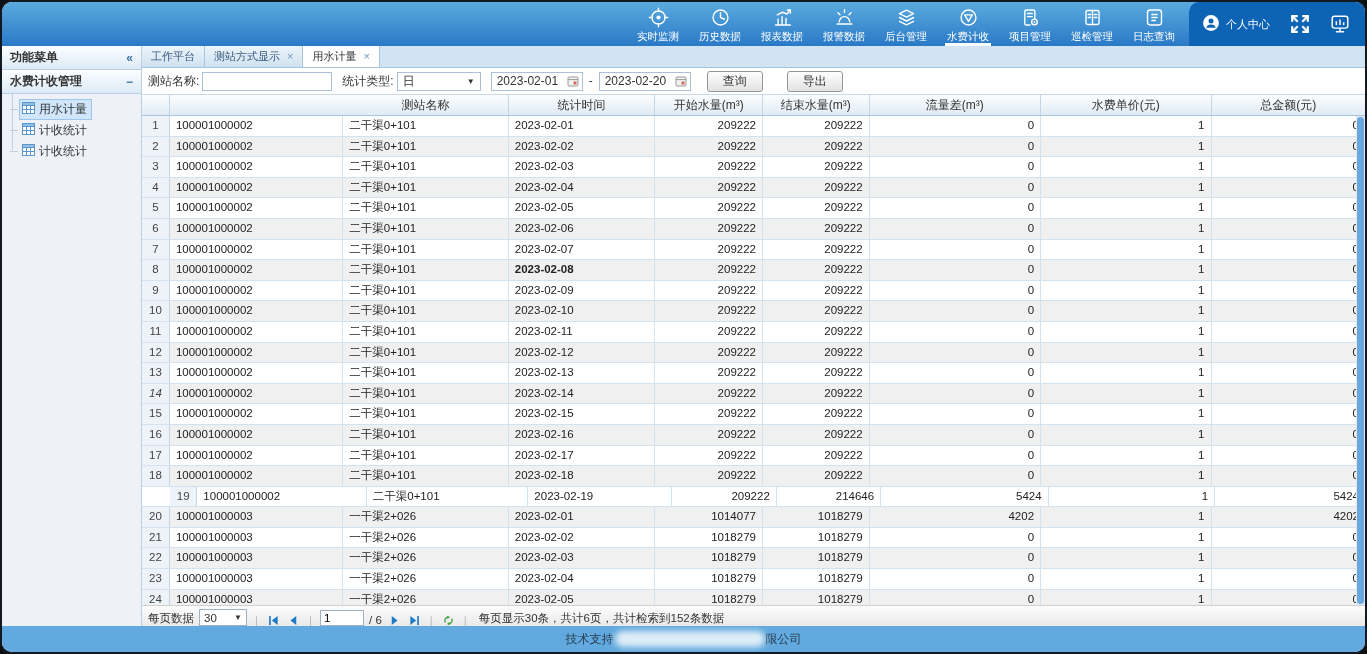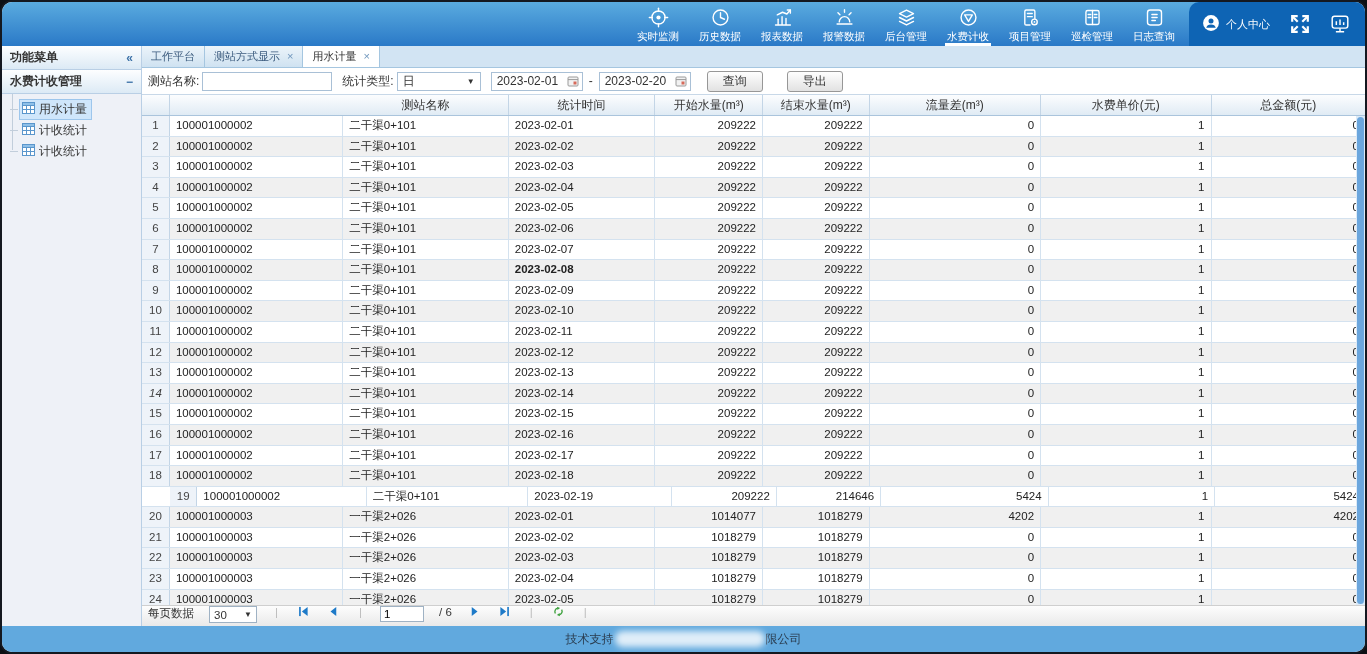--- a/index.html
+++ b/index.html
@@ -83,21 +83,21 @@
   .grow.alt { background:#f0f0f0; }
   .grow .cell {
     font-size:11.5px; color:#222; line-height:19.6px; padding:0 6px;
     border-right:1px solid #d4e2ef; overflow:hidden; white-space:nowrap;
   }
   .grow .cell.num { background:#eef3f9; text-align:center; color:#444; padding:0 2px; border-right:1px solid #c3d5e6; }
   .grow .cell.r { text-align:right; }
   .vscroll { position:absolute; right:0; top:0; bottom:0; width:9px; background:#dcEAf7; background:#dceaf7; cursor:pointer; }
   .vscroll .thumb { position:absolute; left:1px; right:1px; top:1px; bottom:1px; background:#6ba6dd; border-radius:4px; }
   
-  .pagebar { height:21px; flex:0 0 21px; background:linear-gradient(#fdfdfd,#e9e9e9); border-top:1px solid #cfcfcf; display:flex; align-items:flex-start; font-size:11.5px; color:#333; padding-left:6px; gap:15px; }
+  .pagebar { height:21px; flex:0 0 21px; background:linear-gradient(#fdfdfd,#e9e9e9); border-top:1px solid #cfcfcf; display:flex; align-items:flex-end; font-size:11.5px; color:#333; padding-left:6px; gap:5px; }
   .pg-select { width:48px; height:17px; border:1px solid #9fb2c4; background:#fff; display:flex; align-items:center; justify-content:space-between; padding:0 4px; cursor:pointer; }
   .pg-select .caret { font-size:8px; }
   .pg-sep { color:#bbb; margin:0 3px; }
   .pg-btn { display:flex; align-items:center; cursor:pointer; padding:0 2px; }
   .pg-btn svg { width:11px; height:11px; }
   .pg-input { width:44px; height:16px; border:1px solid #9fb2c4; font-size:11.5px; padding:0 3px; font-family:inherit; }
   .pg-total { white-space:nowrap; }
   .pg-summary { white-space:nowrap; margin-left:4px; }
   
   .ftr { height:26px; flex:0 0 26px; background:#61a9de; display:flex; align-items:center; justify-content:center; font-size:12px; color:#2a3d50; }
@@ -661,20 +661,21 @@
         <span class="pg-sep">|</span>
         <span class="pg-btn">
           <svg viewBox="0 0 14 14" fill="none">
             <path d="M3,9.5 A4.5,4.5 0 0 1 6,2.8" stroke="#3aa03a" stroke-width="1.7"></path>
             <polygon points="5.2,0.8 9,2.6 5.6,5.2" fill="#3aa03a"></polygon>
             <path d="M11,4.5 A4.5,4.5 0 0 1 8,11.2" stroke="#3aa03a" stroke-width="1.7"></path>
             <polygon points="8.8,13.2 5,11.4 8.4,8.8" fill="#3aa03a"></polygon>
           </svg>
         </span>
         <span class="pg-sep">|</span>
+        <span class="pg-summary">每页显示30条，共计6页，共计检索到152条数据</span>
       </div>
 
     </div>
   </div>
 
   <div class="ftr">
     <span>技术支持</span>
     <span class="redact-blob2"></span>
     <span>限公司</span>
   </div>

